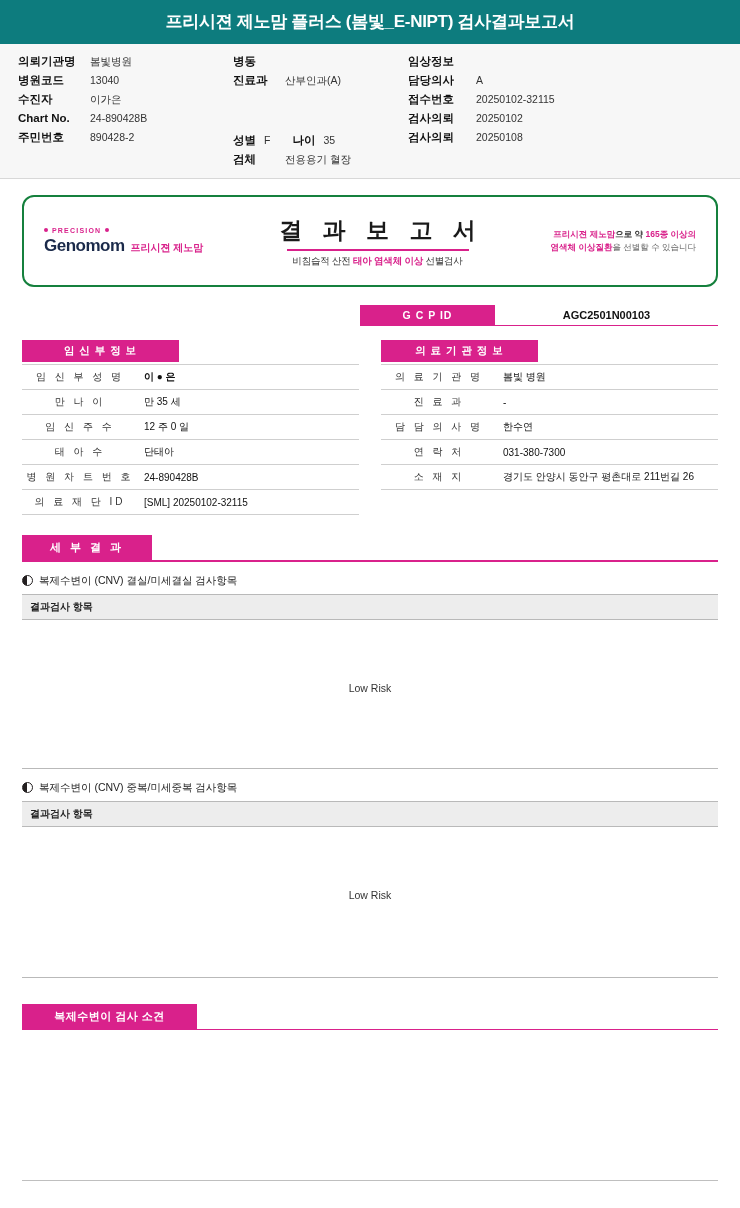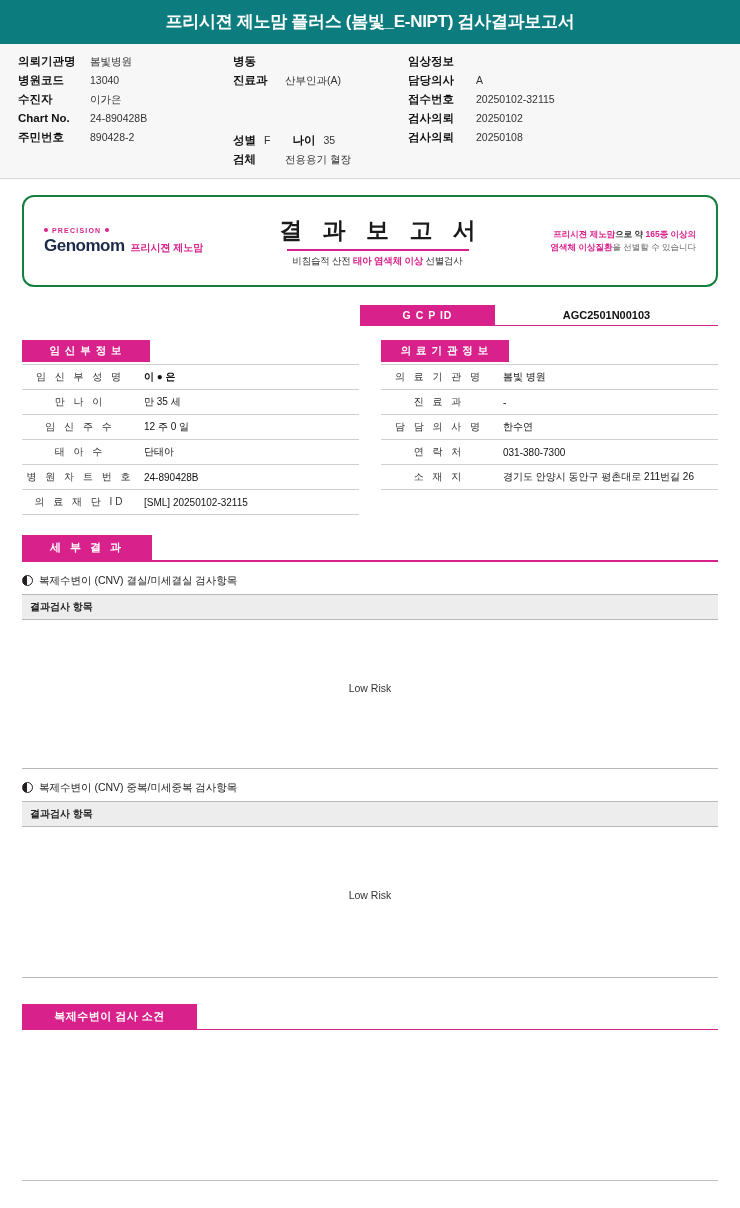--- a/index.html
+++ b/index.html
@@ -177,21 +177,21 @@
     gap: 22px;
   }
   .info-col { flex: 1; }
   .sect-head {
     background: #d9218b;
     color: #fff;
     font-size: 10.5px;
     font-weight: bold;
     padding: 4px 0;
     text-align: center;
-    width: 128px;
+    width: 157px;
     letter-spacing: 1px;
   }
   table.info {
     width: 100%;
     border-collapse: collapse;
     margin-top: 2px;
   }
   table.info td {
     font-size: 10px;
     padding: 5px 4px;

